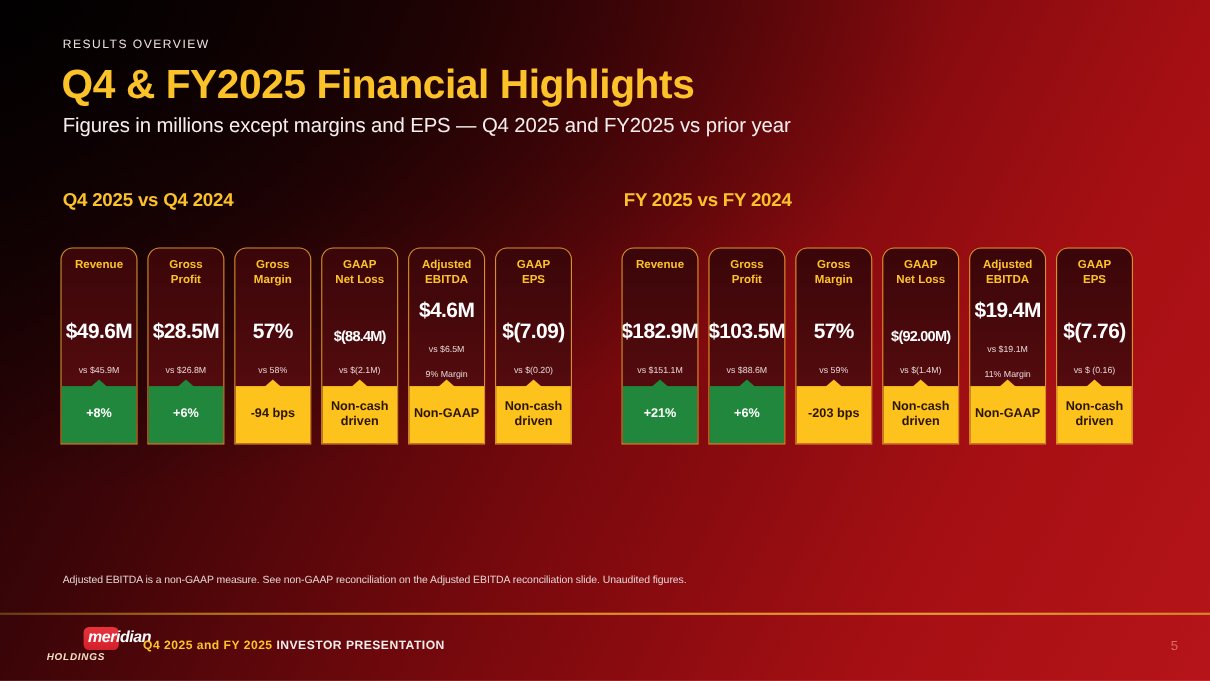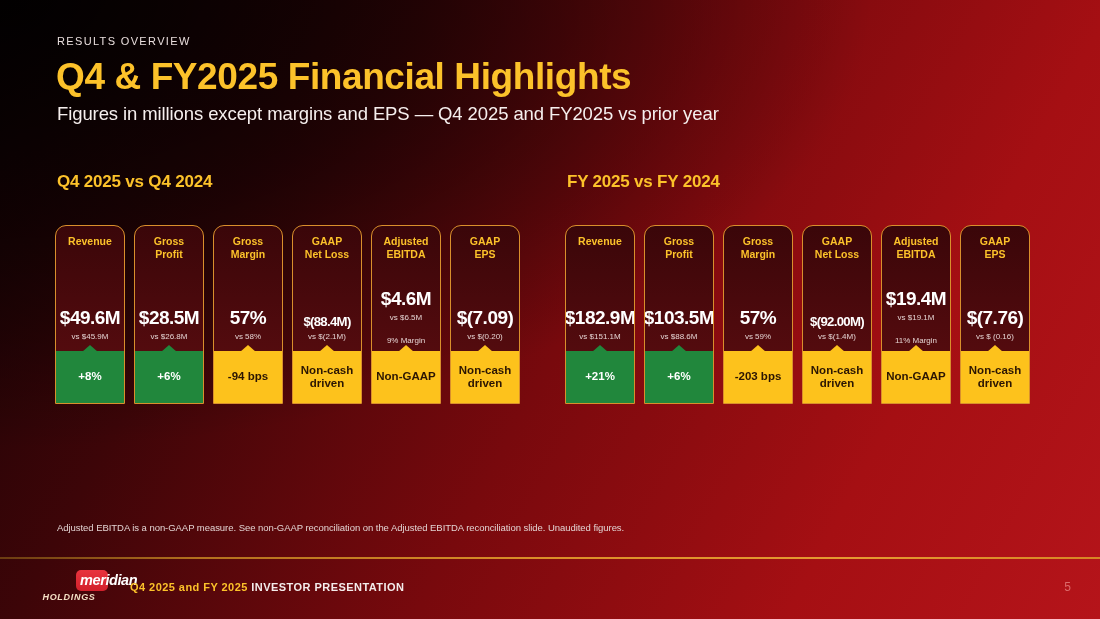--- a/index.html
+++ b/index.html
@@ -105,21 +105,21 @@
     font-weight: bold;
     color: #ffffff;
     letter-spacing: -0.5px;
     white-space: nowrap;
   }
   .card-value.narrow { font-size: 13.2px; letter-spacing: -0.7px; }
 
   .card-sub {
     font-size: 8px;
     color: #e3d2d1;
-    margin-top: 3px;
+    margin-top: 19px;
     white-space: nowrap;
   }
   .card-sub2 {
     font-size: 8px;
     color: #e3d2d1;
     margin-top: 14px;
     margin-bottom: 6px;
     white-space: nowrap;
   }
   .spacer-bottom { height: 10px; }

